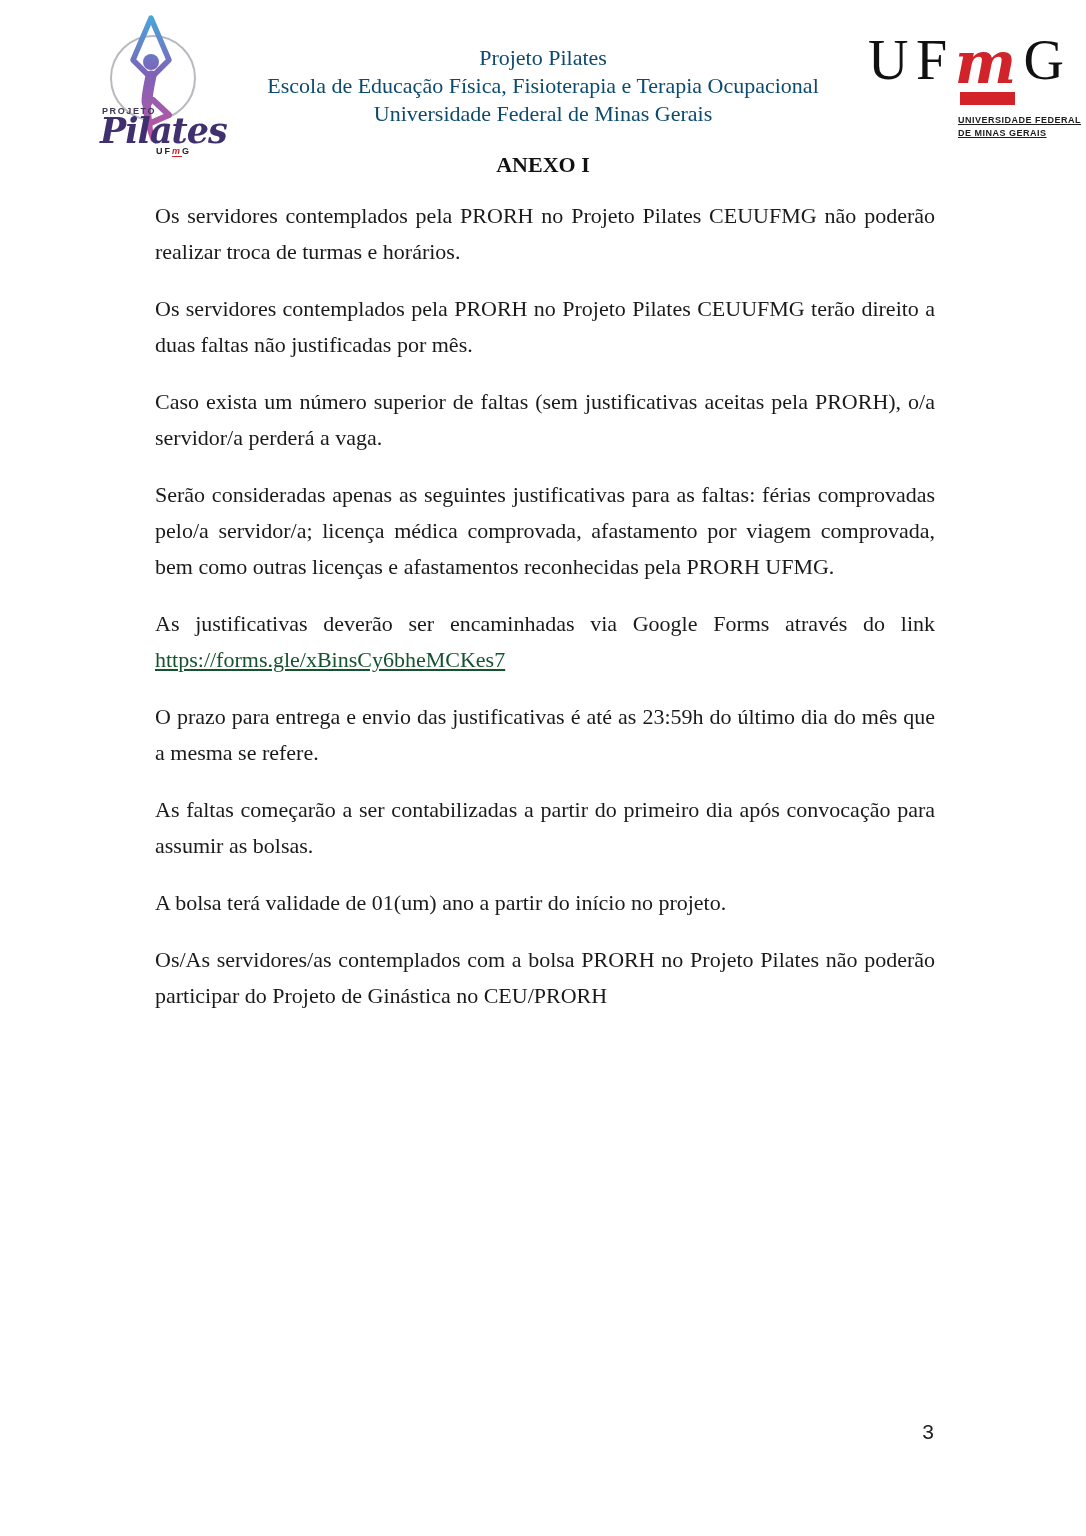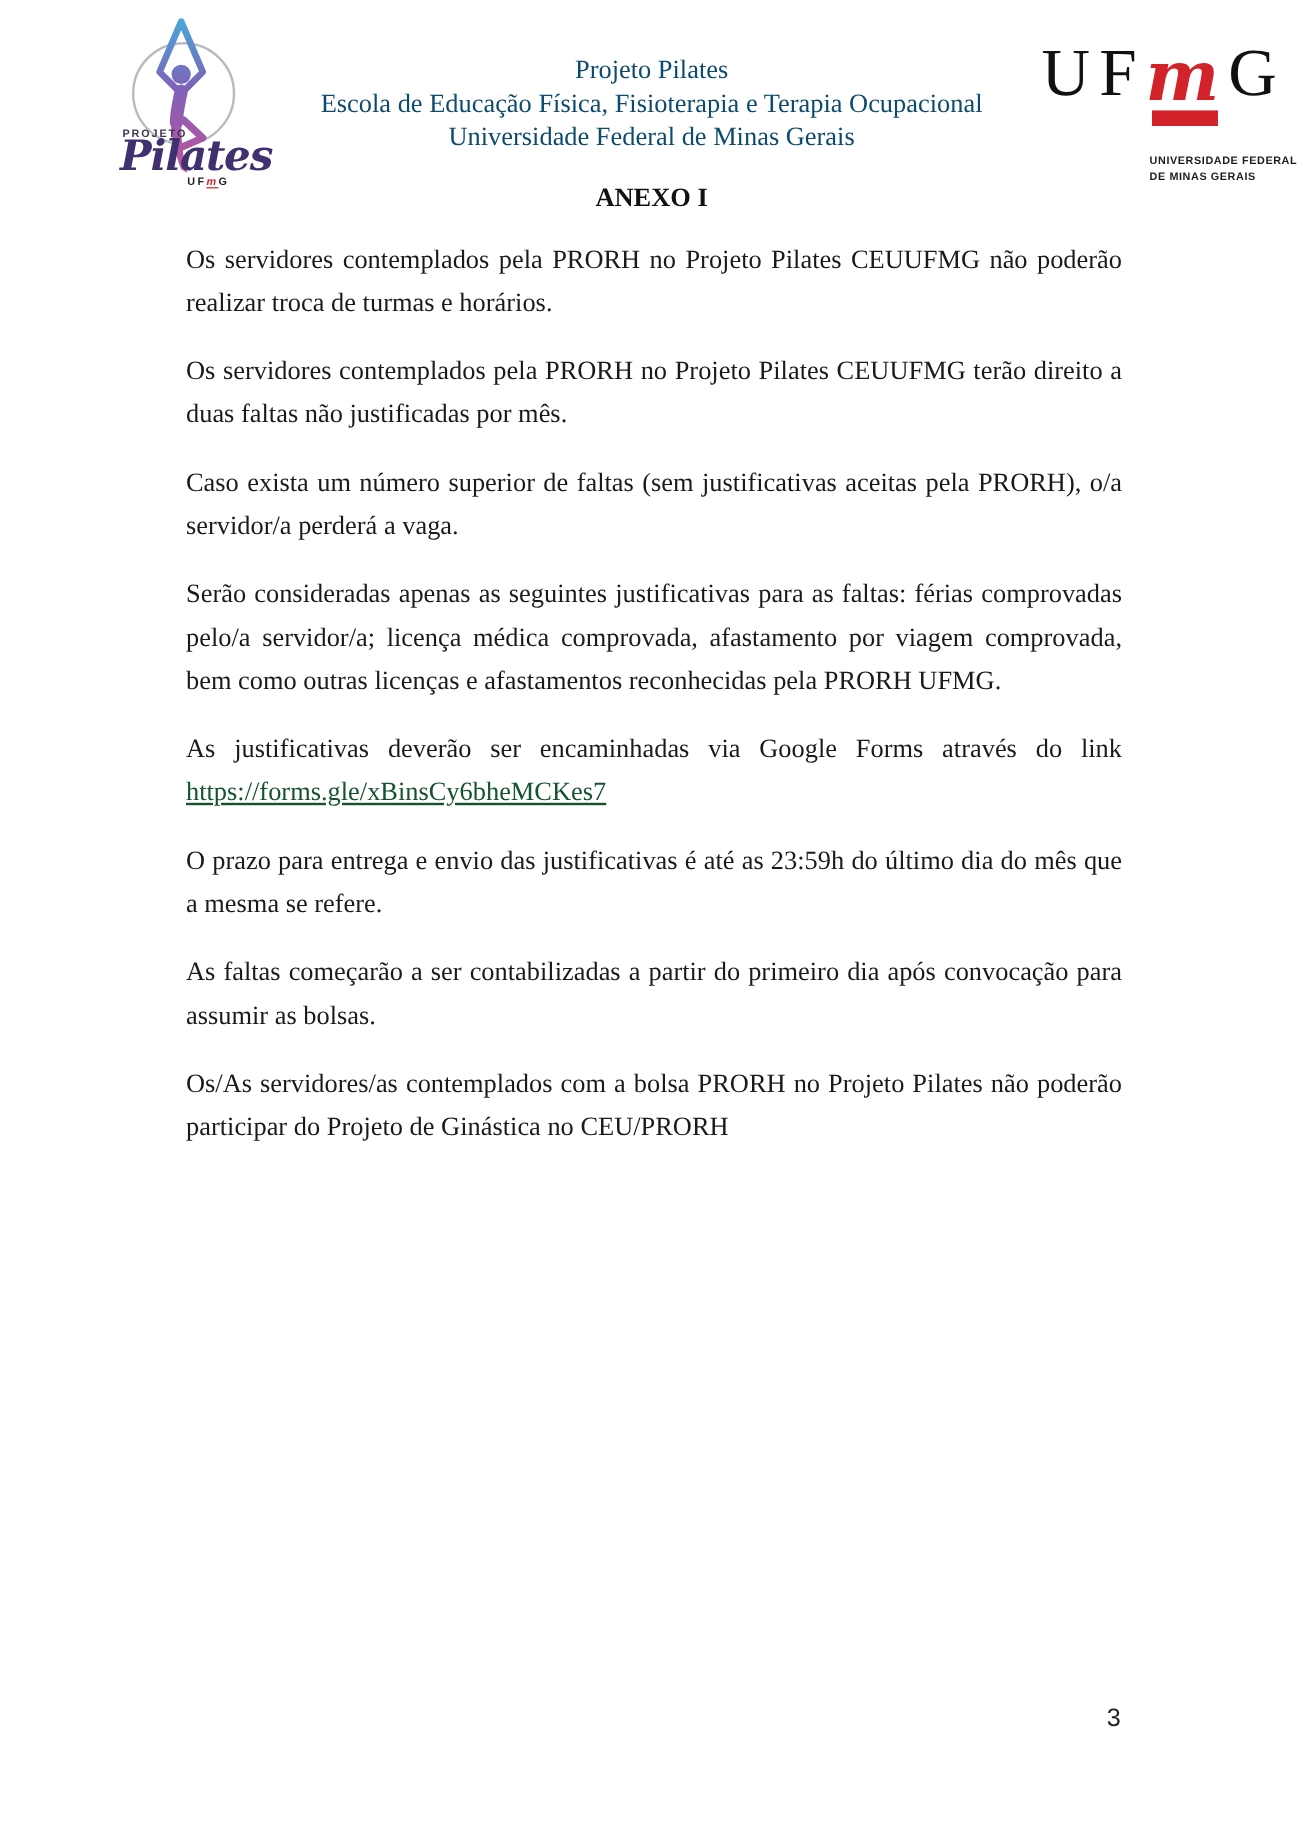--- a/index.html
+++ b/index.html
@@ -44,24 +44,24 @@
     display: flex; justify-content: space-between; align-items: baseline;
     font-family: "Liberation Serif", serif; font-size: 56px; line-height: 46px;
     color: #111; height: 46px;
   }
   .ufmg-letter-m {
     font-family: "DejaVu Serif", serif; font-style: italic; font-weight: bold;
     font-size: 58px; color: #d2232a; position: relative; top: 4px;
   }
   .ufmg-bar { position: absolute; left: 92px; top: 56px; width: 55px; height: 13px; background: #d2232a; }
   .ufmg-sub {
-    position: absolute; left: 90px; top: 92px;
+    position: absolute; left: 90px; top: 78px;
     font-family: "Liberation Sans", sans-serif;
     font-size: 9px; font-weight: bold; letter-spacing: 0.5px;
-    line-height: 13px; color: #1c1c1c; white-space: nowrap;
+    line-height: 13px; color: #1c1c1c; white-space: nowrap; text-decoration: underline;
   }
 
   
   .header-text {
     position: absolute; left: 0; top: 44px; width: 100%;
     text-align: center; font-size: 22px; line-height: 28px; color: #0c4a6e;
   }
 
   
   .doc-title {
@@ -139,18 +139,19 @@
 
   <main class="doc-body">
     <p>Os servidores contemplados pela PRORH no Projeto Pilates CEUUFMG não poderão realizar troca de turmas e horários.</p>
     <p>Os servidores contemplados pela PRORH no Projeto Pilates CEUUFMG terão direito a duas faltas não justificadas por mês.</p>
     <p>Caso exista um número superior de faltas (sem justificativas aceitas pela PRORH), o/a servidor/a perderá a vaga.</p>
     <p>Serão consideradas apenas as seguintes justificativas para as faltas: férias comprovadas pelo/a servidor/a; licença médica comprovada, afastamento por viagem comprovada, bem como outras licenças e afastamentos reconhecidas pela PRORH UFMG.</p>
     <p><span>As justificativas deverão ser encaminhadas via Google Forms através do link</span>
       <a class="doc-link" href="#">https://forms.gle/xBinsCy6bheMCKes7</a></p>
     <p>O prazo para entrega e envio das justificativas é até as 23:59h do último dia do mês que a mesma se refere.</p>
     <p>As faltas começarão a ser contabilizadas a partir do primeiro dia após convocação para assumir as bolsas.</p>
+    <p>A bolsa terá validade de 01(um) ano a partir do início no projeto.</p>
     <p>Os/As servidores/as contemplados com a bolsa PRORH no Projeto Pilates não poderão participar do Projeto de Ginástica no CEU/PRORH</p>
   </main>
 
   <div class="page-number">3</div>
 
 </div>
 
 </body></html>

